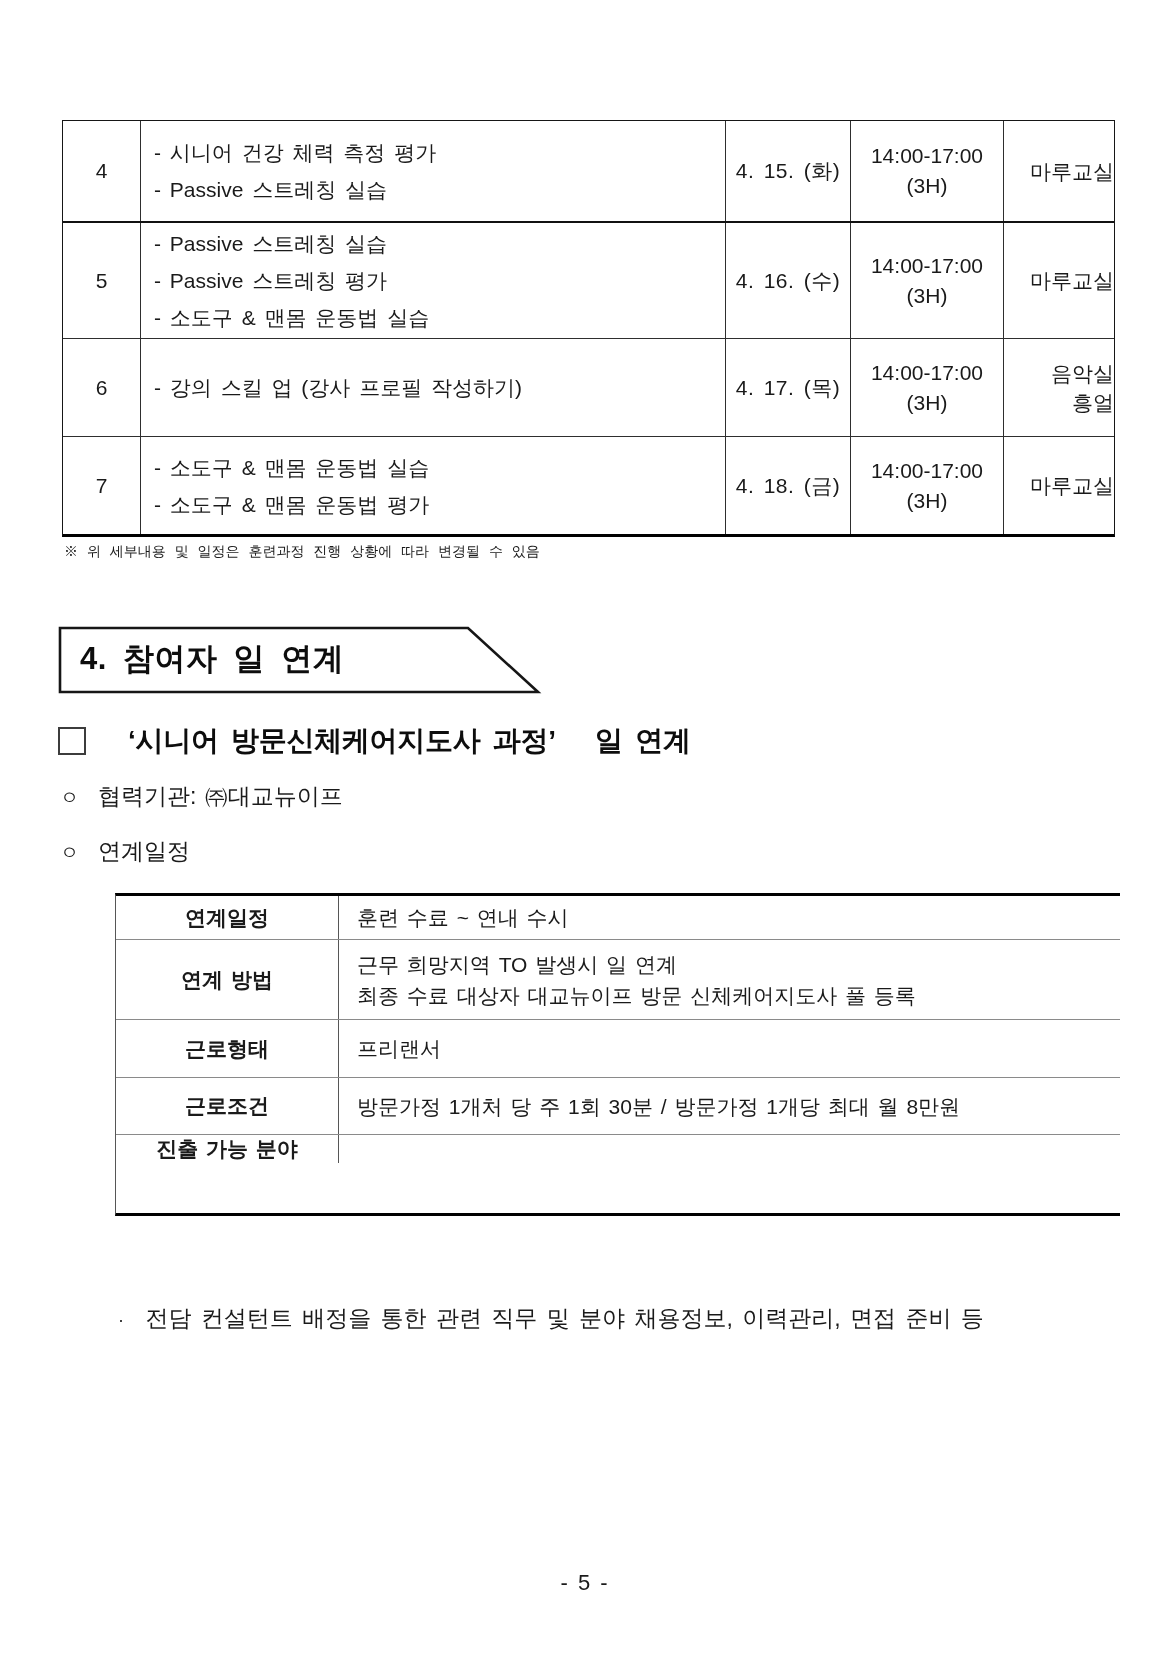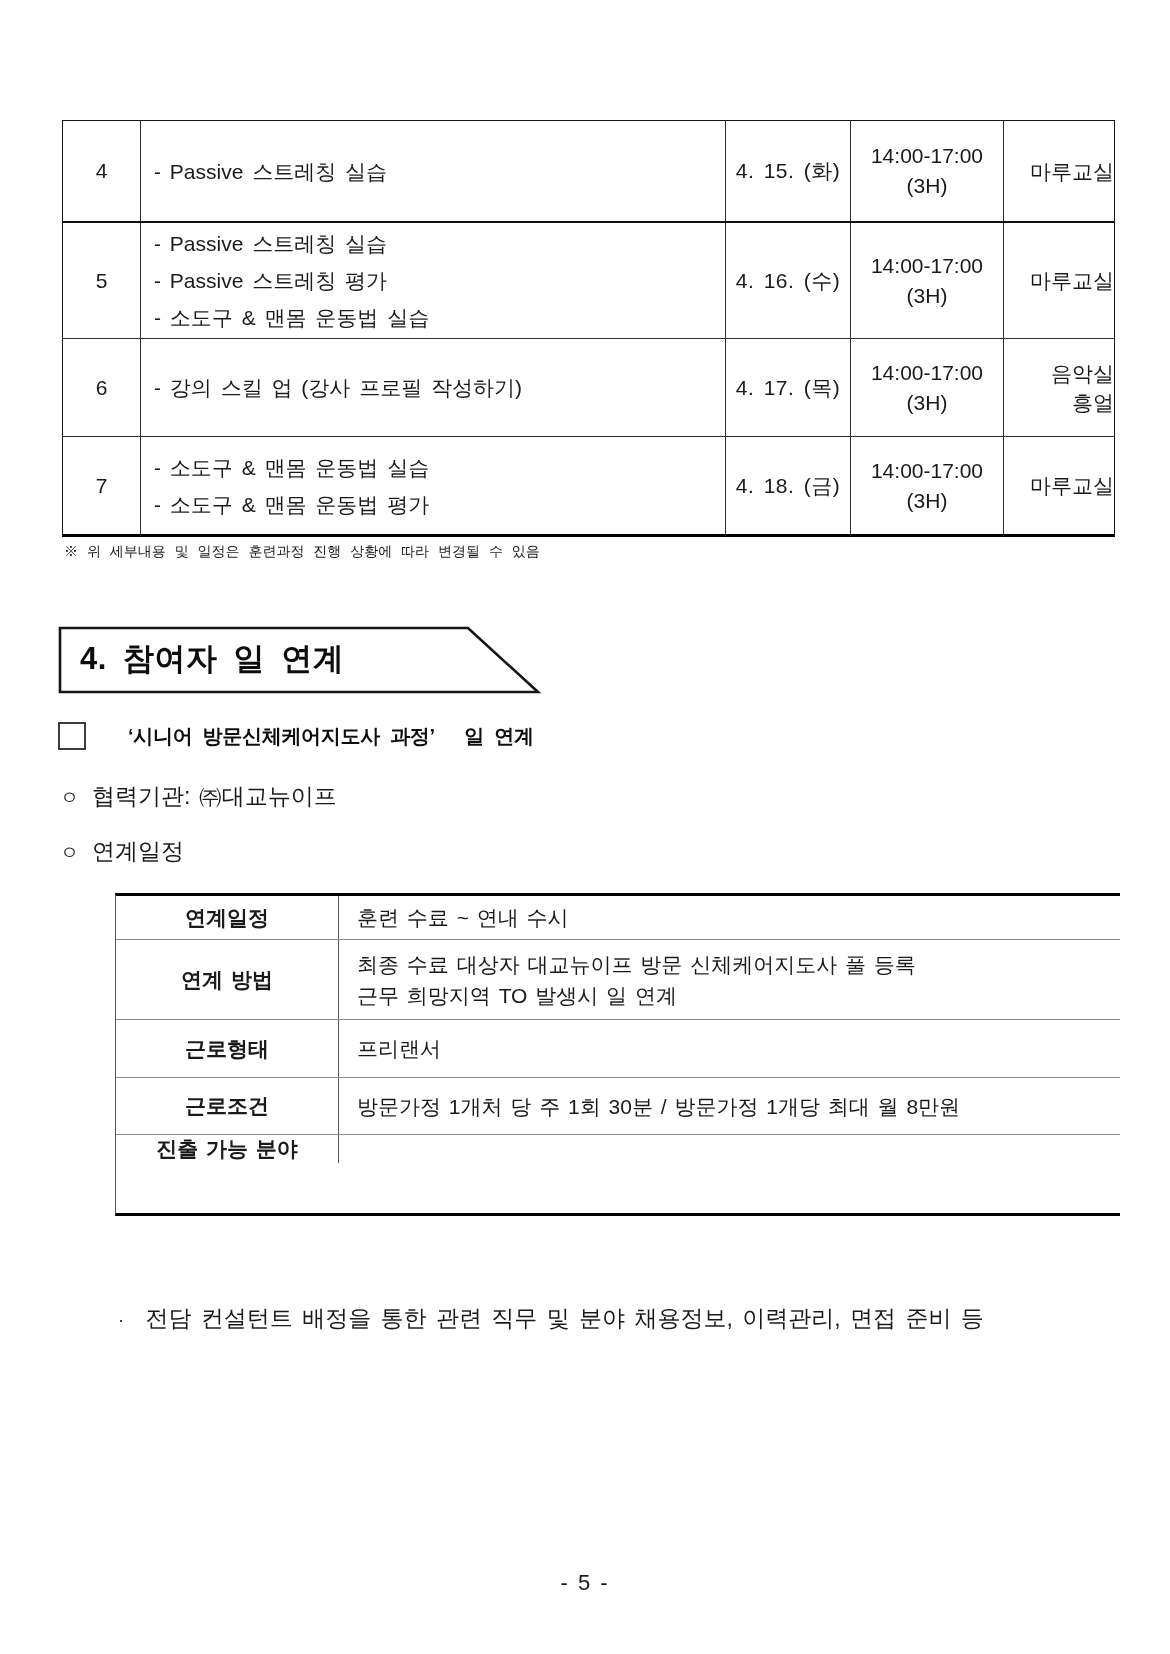--- a/index.html
+++ b/index.html
@@ -25,24 +25,24 @@
   .footnote{position:absolute;left:64px;top:543px;font-size:14px;word-spacing:5px;}
   
   .banner{position:absolute;left:58px;top:626px;width:484px;height:70px;}
   .banner svg{position:absolute;left:0;top:0;}
   .banner-text{position:absolute;left:22px;top:0;height:66px;display:flex;align-items:center;
                font-size:31px;font-weight:bold;word-spacing:7px;letter-spacing:.5px;color:#0d0d0d;}
   
   .sub-title-row{position:absolute;left:58px;top:722px;display:flex;align-items:center;}
   .square-bullet{width:24px;height:24px;border:2.5px solid #3c3c3c;background:#fff;
                  display:inline-block;margin-right:42px;}
-  .sub-title{font-size:20px;font-weight:bold;word-spacing:5px;letter-spacing:-.3px;color:#0d0d0d;}
+  .sub-title{font-size:28px;font-weight:bold;word-spacing:5px;letter-spacing:-.3px;color:#0d0d0d;}
   .o-line{position:absolute;display:flex;align-items:baseline;}
   .o-marker{font-size:19px;width:32px;}
-  .o-text{font-size:23px;word-spacing:2px;}
+  .o-text{font-size:23px;word-spacing:2px;margin-left:6px;}
   .o1{left:60px;top:781px;}
   .o2{left:60px;top:836px;}
   
   .tbl2{position:absolute;left:115px;top:893px;width:1005px;box-sizing:border-box;
         border-top:3px solid #000;border-bottom:3px solid #000;border-left:1.2px solid #565656;}
   .t2row{display:flex;border-bottom:1.5px solid #8a8a8a;box-sizing:border-box;}
   .t2row:last-child{border-bottom:none;}
   .t2label{width:223px;box-sizing:border-box;border-right:1.2px solid #565656;
            display:flex;align-items:center;justify-content:center;
            font-size:21px;font-weight:700;word-spacing:2px;}
@@ -60,20 +60,21 @@
 </head>
 <body>
 
 <div class="page">
 
   <div class="tbl1">
 
     <div class="t1row heavy" style="height:102px;">
       <div class="t1c c-no">4</div>
       <div class="t1c c-content">
+        <div>- 시니어 건강 체력 측정 평가</div>
         <div>- Passive 스트레칭 실습</div>
       </div>
       <div class="t1c c-date">4. 15. (화)</div>
       <div class="t1c c-time">
         <div>14:00-17:00</div>
         <div>(3H)</div>
       </div>
       <div class="t1c c-room">
         <div>마루교실</div>
       </div>
@@ -158,22 +159,22 @@
     <div class="t2row" style="height:44px;">
       <div class="t2label">연계일정</div>
       <div class="t2value">
         <div>훈련 수료 ~ 연내 수시</div>
       </div>
     </div>
 
     <div class="t2row" style="height:80px;">
       <div class="t2label">연계 방법</div>
       <div class="t2value">
+        <div>근무 희망지역 TO 발생시 일 연계</div>
         <div>최종 수료 대상자 대교뉴이프 방문 신체케어지도사 풀 등록</div>
-        <div>근무 희망지역 TO 발생시 일 연계</div>
       </div>
     </div>
 
     <div class="t2row" style="height:58px;">
       <div class="t2label">근로형태</div>
       <div class="t2value">
         <div>프리랜서</div>
       </div>
     </div>
 

